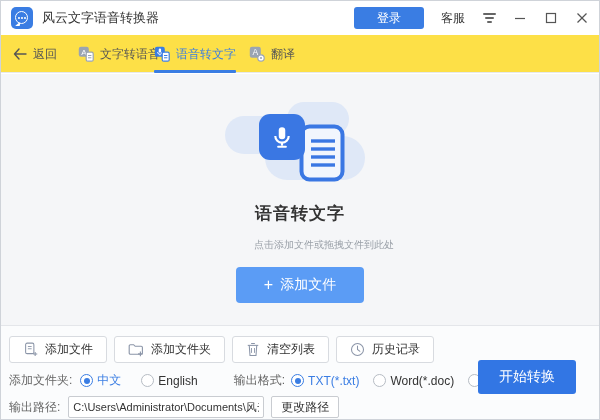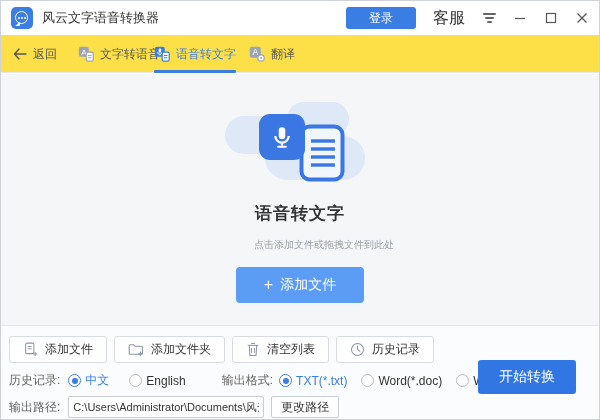--- a/index.html
+++ b/index.html
@@ -9,21 +9,21 @@
   
   .titlebar { position:absolute; top:0; left:0; right:0; height:34px; background:#fff; display:flex; align-items:center; padding:0 10px; }
   .logo { width:22px; height:22px; border-radius:5px; background:#3a7de3; position:relative; flex:0 0 auto; }
   .logo .bubble { position:absolute; left:4px; top:4px; width:13px; height:13px; border:1.6px solid #fff; border-radius:50%; }
   .logo .tail { position:absolute; left:4px; top:15px; width:5px; height:4px; background:#fff; clip-path:polygon(0 100%,100% 0,100% 100%); border-radius:1px; }
   .logo .dots { position:absolute; left:7px; top:10px; width:9px; height:2px; display:flex; gap:1.4px; }
   .logo .dots i { width:1.8px; height:1.8px; background:#fff; border-radius:50%; }
   .app-title { font-size:13px; color:#333; margin-left:9px; }
   .titlebar-right { margin-left:auto; display:flex; align-items:center; gap:17px; }
   .login-btn { background:#3a7de3; color:#fff; font-size:12px; border:none; border-radius:3px; width:70px; height:22px; cursor:pointer; font-family:inherit; }
-  .support { font-size:16px; color:#333; }
+  .support { font-size:12px; color:#333; }
   .menu-icon { display:flex; flex-direction:column; align-items:center; gap:2.5px; width:14px; }
   .menu-icon i { display:block; height:1.6px; background:#666; border-radius:1px; }
   .menu-icon i:nth-child(1){ width:13px; } .menu-icon i:nth-child(2){ width:9px; } .menu-icon i:nth-child(3){ width:5px; }
   .winctl { width:14px; height:14px; display:flex; align-items:center; justify-content:center; }
   .winctl svg { display:block; }
 
   
   .navbar { position:absolute; top:34px; left:0; right:0; height:38px; background:#fde047; border-bottom:1px solid #e7e9ec; }
   .back { position:absolute; left:12px; top:0; height:38px; display:flex; align-items:center; gap:6px; font-size:12px; color:#555; cursor:pointer; }
   .tab { position:absolute; top:0; height:38px; display:flex; align-items:center; gap:6px; font-size:12px; color:#555; cursor:pointer; }
@@ -220,21 +220,21 @@
       <button class="tool-btn">
         <svg width="15" height="15" viewBox="0 0 20 20">
           <circle cx="10" cy="10" r="8" fill="none" stroke="#8b95a8" stroke-width="1.4"></circle>
           <path d="M10 5.5 V10 l3.2 2.4" fill="none" stroke="#8b95a8" stroke-width="1.4" stroke-linecap="round"></path>
         </svg>
         <span>历史记录</span>
       </button>
     </div>
 
     <div class="options">
-      <span class="opt-label">历史记录:</span>
+      <span class="opt-label">添加文件夹:</span>
       <span class="radio radio-zh selected">
         <span class="circle"></span>
         <span class="radio-label">中文</span>
       </span>
       <span class="radio">
         <span class="circle"></span>
         <span class="radio-label">English</span>
       </span>
       <span class="fmt-label">输出格式:</span>
       <span class="radio selected">

